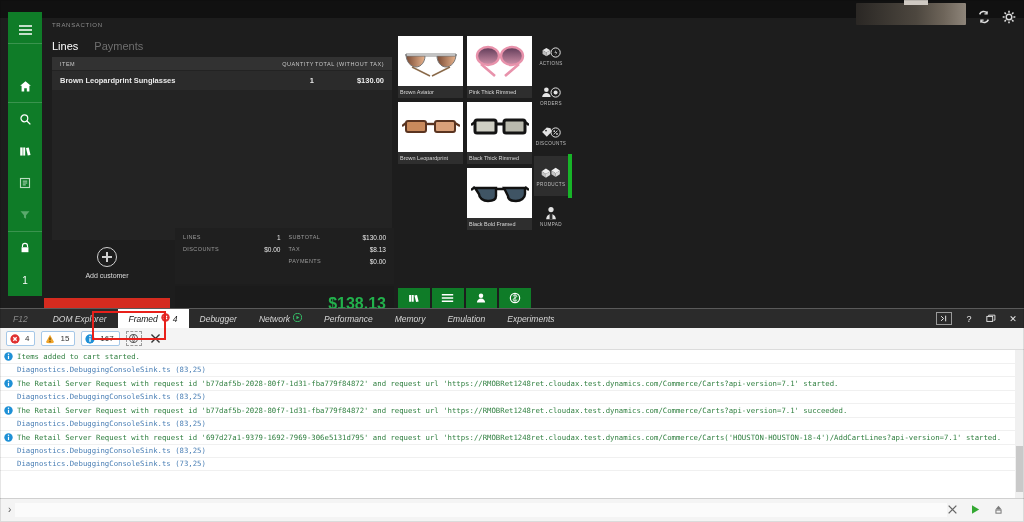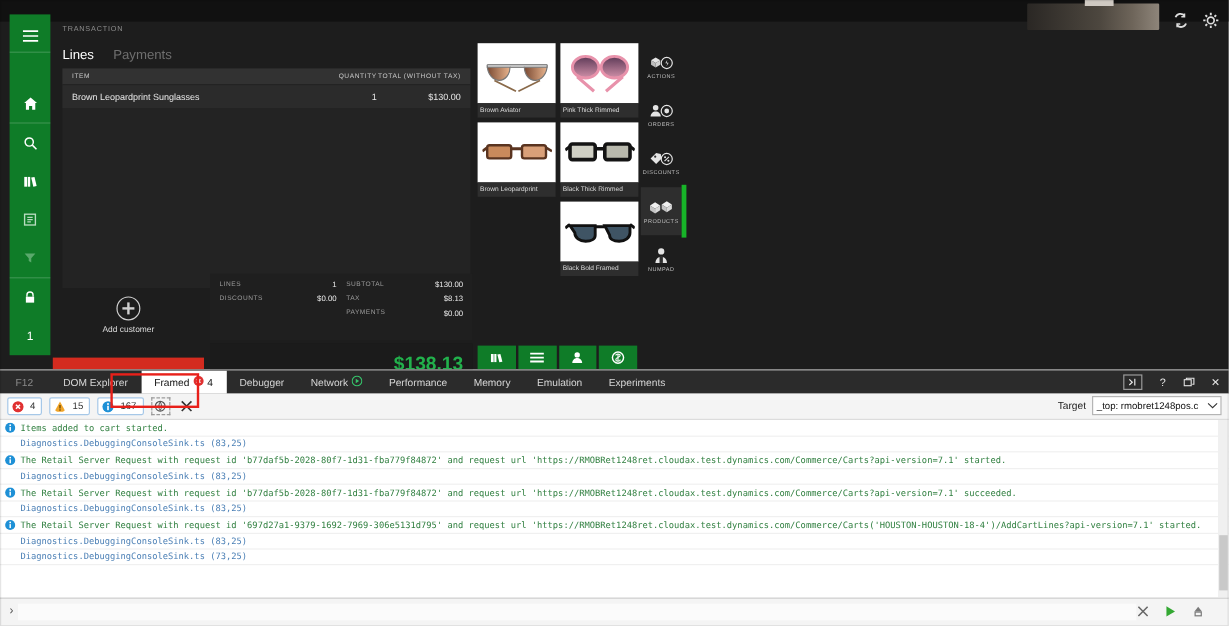--- a/index.html
+++ b/index.html
@@ -68,20 +68,21 @@
   }
   .lt-head {
     display: flex; height: 13px; align-items: center;
     background: #323232; color: #c8c8c8; font-size: 5.5px; letter-spacing: .5px;
     padding: 0 8px;
   }
   .lt-row {
     display: flex; height: 20px; align-items: center;
     background: #2b2b2b; color: #e9e9e9; font-size: 7.5px; padding: 0 8px;
     border-top: 1px solid #232323;
+    font-weight: bold;
   }
   .c-item { flex: 1 1 auto; }
   .c-qty { width: 62px; text-align: right; }
   .c-total { width: 70px; text-align: right; }
   .lt-body-fill { height: 150px; background: #232323; width: 340px; }
 
   
   .cust {
     position: absolute; left: 44px; top: 228px; width: 126px; height: 70px;
     display: flex; flex-direction: column; align-items: center; justify-content: center;
@@ -155,21 +156,21 @@
   
   .devtools {
     position: absolute; left: 0; top: 308px; width: 1024px; height: 214px;
     background: #f4f4f4; border-top: 1px solid #5a5a5a;
   }
   .dt-tabbar {
     position: relative; height: 19px; background: #2b2b2b; display: flex; align-items: stretch;
   }
   .dt-tab {
     display: flex; align-items: center; gap: 3px;
-    padding: 0 11px; color: #d6d6d6; font-size: 8.5px; white-space: nowrap;
+    padding: 0 11px; color: #d6d6d6; font-size: 8.5px; white-space: nowrap; font-style: italic;
   }
   .dt-tab.f12 { color: #8a8a8a; padding-left: 13px; padding-right: 14px; }
   .dt-tab.active { background: #fff; color: #111; }
   .dt-win-btns {
     position: absolute; right: 0; top: 0; height: 19px; display: flex; align-items: center; gap: 0;
   }
   .dt-wb { width: 22px; height: 19px; display: flex; align-items: center; justify-content: center;
            color: #e6e6e6; font-size: 9px; }
   .dt-wb.boxed { border: 1px solid #9a9a9a; width: 16px; height: 13px; margin-right: 6px; }
 
@@ -619,31 +620,20 @@
             <circle cx="6" cy="6" r="4.4" fill="none" stroke="#555" stroke-width="1.1"></circle>
             <path d="M2.4 6h7.2M6 2.2c1.6 1.8 1.6 5.8 0 7.6M6 2.2c-1.6 1.8-1.6 5.8 0 7.6" fill="none" stroke="#555" stroke-width=".9"></path>
           </svg>
       </div>
       <div class="clear-btn">
         <svg width="11" height="11" viewBox="0 0 12 12">
             <path d="M1.6 1.6 10.4 10.4M10.4 1.6 1.6 10.4" stroke="#333" stroke-width="1.5"></path>
           </svg>
       </div>
 
-      <div class="target-wrap">
-        <span class="target-label">Target</span>
-        <div class="target-select">
-          <span>_top: rmobret1248pos.c</span>
-          <span>
-            <svg width="9" height="6" viewBox="0 0 10 6">
-                <path d="M.8 1 5 5 9.2 1" stroke="#333" stroke-width="1" fill="none"></path>
-              </svg>
-          </span>
-        </div>
-      </div>
     </div>
 
     <div class="console-body">
 
       <div class="log-line">
         <span class="log-ico">
           <svg viewBox="0 0 12 12" width="9" height="9">
               <circle cx="6" cy="6" r="5.6" fill="#1e90d6"></circle>
               <rect x="5.2" y="5" width="1.6" height="4.4" fill="#fff"></rect>
               <circle cx="6" cy="3.1" r="1" fill="#fff"></circle>

